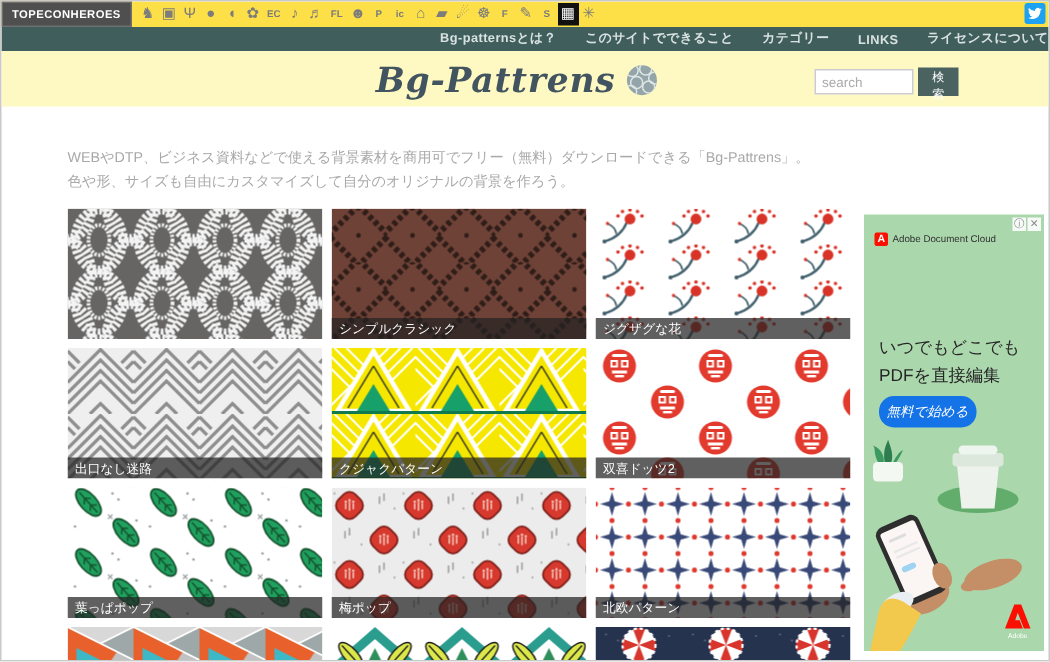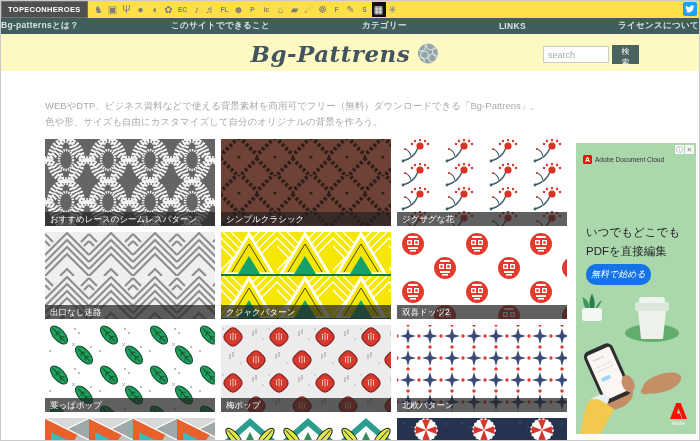--- a/index.html
+++ b/index.html
@@ -10,21 +10,21 @@
   }
   
   .topbar { position:absolute; top:0; left:0; right:0; height:17px; background:#fde047; display:flex; align-items:center; }
   .brand { background:#4f4f4f; color:#fff; font-size:7.5px; font-weight:bold; height:15px; line-height:15px; padding:0 6px; letter-spacing:.3px; border:1px solid #707070; cursor:pointer; }
   .site-icons { display:flex; align-items:center; margin-left:4px; }
   .site-icon { width:14px; height:15px; text-align:center; font-size:10px; color:#7c7c7c; line-height:15px; cursor:pointer; }
   .site-icon.text { font-size:6.5px; font-weight:bold; letter-spacing:0; }
   .site-icon.active { background:#111; color:#fff; }
   .twitter-btn { position:absolute; right:2px; top:1px; width:14px; height:14px; background:#1da1f2; border-radius:2px; display:flex; align-items:center; justify-content:center; cursor:pointer; }
   
-  .navbar { position:absolute; top:17px; left:0; right:0; height:16px; background:#405e5c; display:flex; align-items:center; justify-content:space-between; gap:19px; }
+  .navbar { position:absolute; top:17px; left:0; right:0; height:16px; background:#405e5c; display:flex; align-items:center; justify-content:flex-end; gap:19px; }
   .nav-item { color:#d8e2e1; font-size:8.5px; font-weight:bold; letter-spacing:.3px; cursor:pointer; white-space:nowrap; }
   
   .header { position:absolute; top:33px; left:0; right:0; height:37px; background:#fef9c3; }
   .logo { position:absolute; left:50%; top:6px; transform:translateX(-53%); display:flex; align-items:center; gap:7px; cursor:pointer; }
   .logo-text { font-family:"DejaVu Serif", serif; font-style:italic; font-weight:bold; font-size:23px; color:#41545f; letter-spacing:.5px; }
   .search { position:absolute; right:60px; top:11px; display:flex; align-items:center; }
   .search-input { width:56px; height:15px; border:1px solid #ccc; font-size:9px; padding:0 4px; color:#666; outline:none; font-family:"Liberation Sans",sans-serif; }
   .search-input::placeholder { color:#aaa; }
   .search-btn { width:27px; height:19px; background:#4a6361; color:#fff; border:none; font-size:8px; margin-left:3px; cursor:pointer; font-family:"Liberation Sans",sans-serif; }
   
@@ -144,21 +144,20 @@
             <ellipse cx="42" cy="42" rx="16" ry="20" stroke-width="6" stroke-dasharray="2 1.4"></ellipse>
             <ellipse cx="0" cy="0" rx="16" ry="20" stroke-width="6" stroke-dasharray="2 1.4"></ellipse>
             <ellipse cx="42" cy="0" rx="16" ry="20" stroke-width="6" stroke-dasharray="2 1.4"></ellipse>
             <ellipse cx="0" cy="84" rx="16" ry="20" stroke-width="6" stroke-dasharray="2 1.4"></ellipse>
             <ellipse cx="42" cy="84" rx="16" ry="20" stroke-width="6" stroke-dasharray="2 1.4"></ellipse>
           </g>
         </pattern>
           </defs>
         <rect width="170" height="87" fill="url(#p1)"></rect>
       </svg>
-      <div class="tile-label">おすすめレースのシームレスパターン</div>
     </div>
 
     <div class="tile">
       <svg width="170" height="87">
         <rect width="170" height="87" fill="#6f4237"></rect>
         <defs>
             <pattern id="p2" width="36" height="36" patternUnits="userSpaceOnUse">
           <path d="M18 -2 L38 18 L18 38 L-2 18 Z" fill="none" stroke="#2f1d18" stroke-width="4" stroke-dasharray="3 2"></path>
           <circle cx="18" cy="18" r="1.6" fill="#2f1d18"></circle>
         </pattern>

